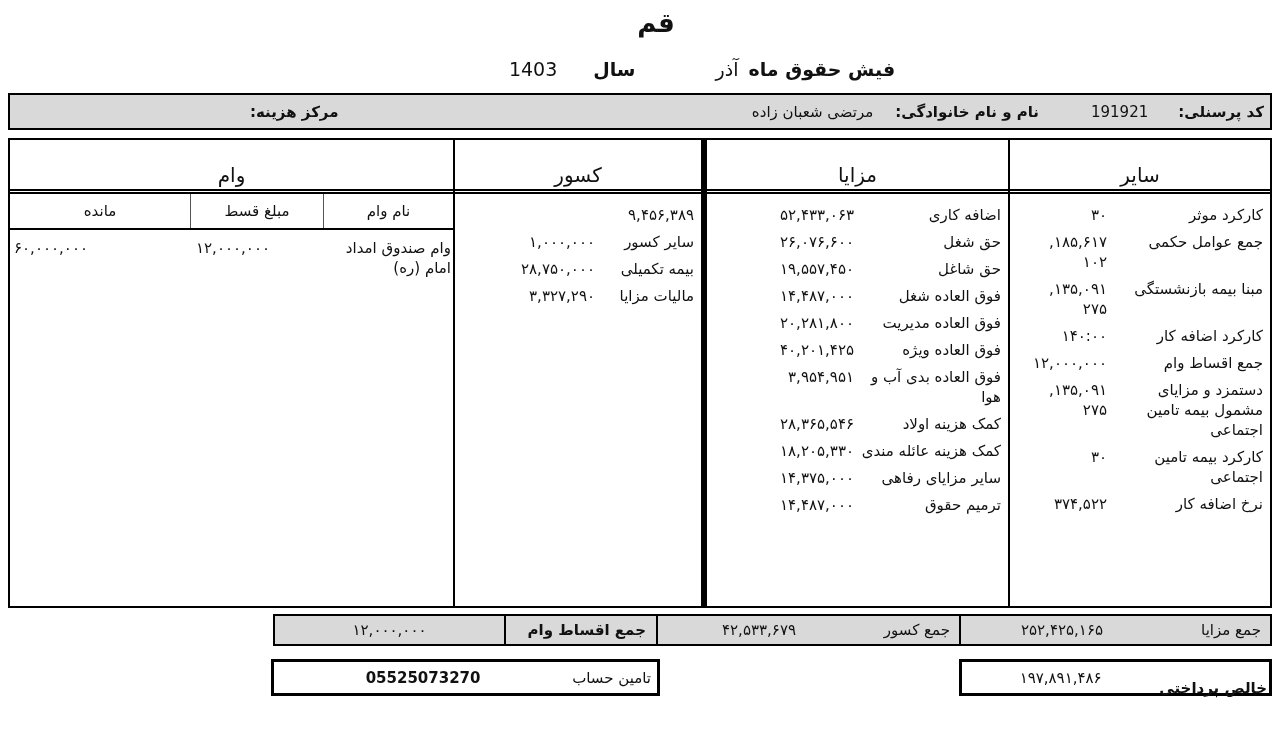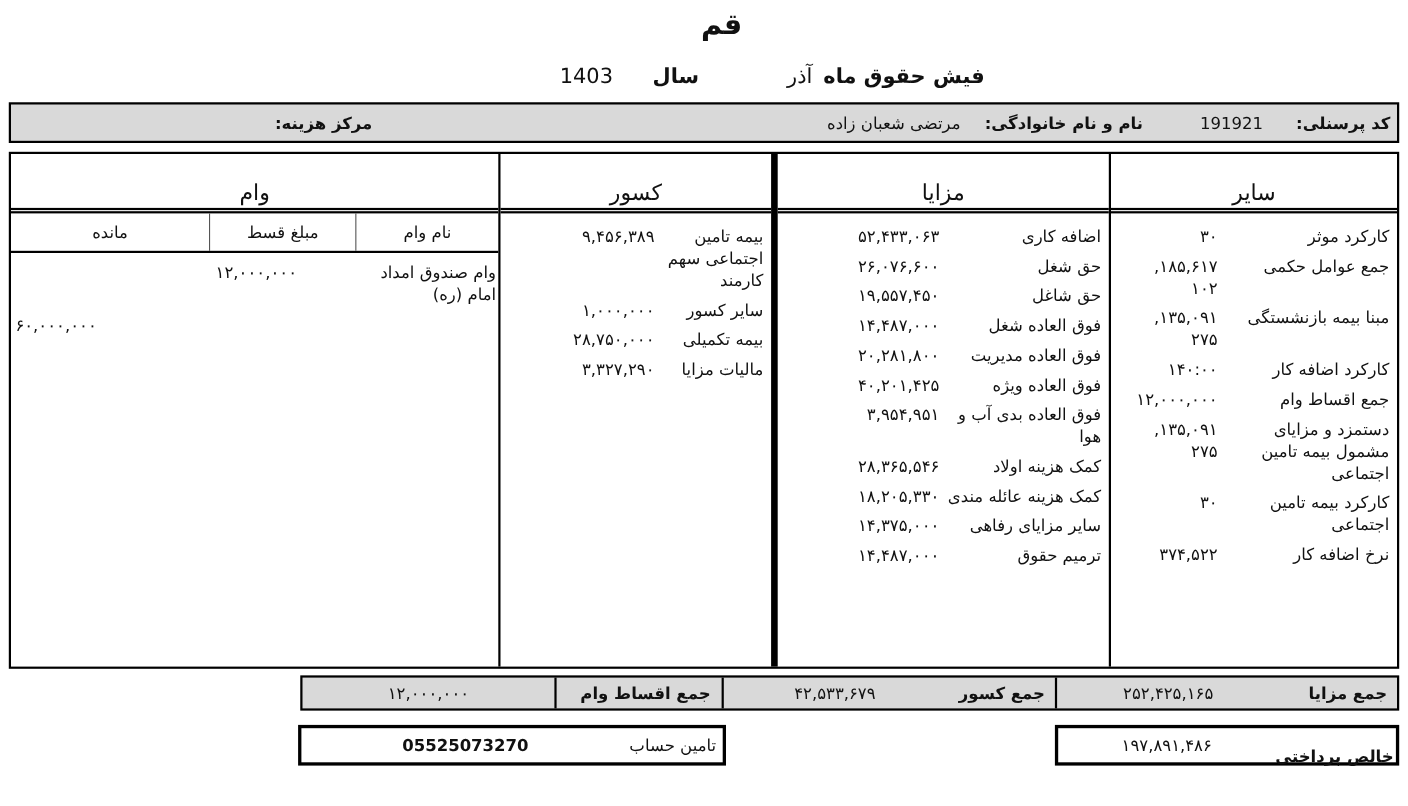--- a/index.html
+++ b/index.html
@@ -70,30 +70,30 @@
     align-items: center; text-align: center;
   }
   .loan-subheader .sub { height: 100%; display: flex; align-items: center; justify-content: center; }
   .sub-name { width: 130px; border-left: 1px solid #555; }
   .sub-installment { width: 133px; border-left: 1px solid #555; }
   .sub-balance { flex: 1; }
   .loan-row { display: flex; align-items: flex-start; padding-top: 8px; }
   .loan-row .cell { line-height: 20px; }
   .cell-name { width: 130px; text-align: right; padding-right: 2px; }
   .cell-installment { width: 133px; text-align: left; padding-left: 6px; }
-  .cell-balance { flex: 1; text-align: left; padding-left: 4px; margin-top: 48px; }
+  .cell-balance { flex: 1; text-align: left; padding-left: 4px; }
 
   
   .totals {
     margin-top: 6px; height: 32px; width: 999px; margin-right: 0;
     border: 2px solid #000; background: #d9d9d9;
     display: flex; align-items: stretch;
   }
   .tot { display: flex; align-items: center; }
-  .tot .lbl { font-weight: bold; padding-right: 9px; }
+  .tot .lbl { font-weight: normal; padding-right: 9px; }
   .tot .spacer { flex: 1; }
   .tot-benefits { width: 309px; }
   .tot-deductions { width: 303px; border-right: 2px solid #000; }
   .tot-loan { flex: 1; border-right: 2px solid #000; }
   .tot-benefits .val { width: 142px; text-align: right; }
   .tot-deductions .val { width: 138px; text-align: right; }
   .tot-loan .lbl-cell {
     width: 152px; height: 100%; display: flex; align-items: center;
     font-weight: bold; padding-right: 10px; border-left: 2px solid #000;
   }
@@ -233,21 +233,20 @@
             <div class="lbl">ترمیم حقوق</div>
             <div class="val">۱۴,۴۸۷,۰۰۰</div>
           </div>
         </div>
     </div>
 
     <div class="col col-deductions">
       <div class="col-header">کسور</div>
       <div class="col-body">
           <div class="row">
-            <div class="lbl">بیمه تامین اجتماعی سهم کارمند</div>
             <div class="val">۹,۴۵۶,۳۸۹</div>
           </div>
           <div class="row">
             <div class="lbl">سایر کسور</div>
             <div class="val">۱,۰۰۰,۰۰۰</div>
           </div>
           <div class="row">
             <div class="lbl">بیمه تکمیلی</div>
             <div class="val">۲۸,۷۵۰,۰۰۰</div>
           </div>

